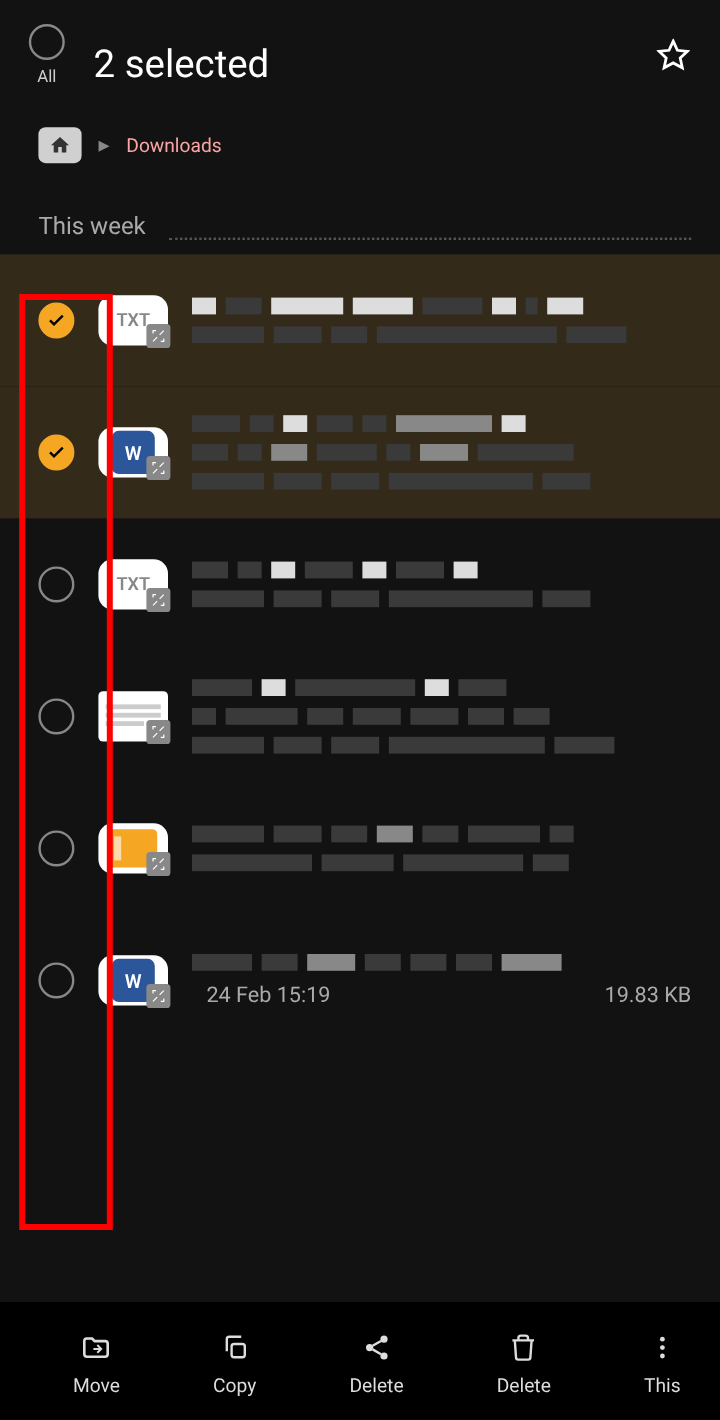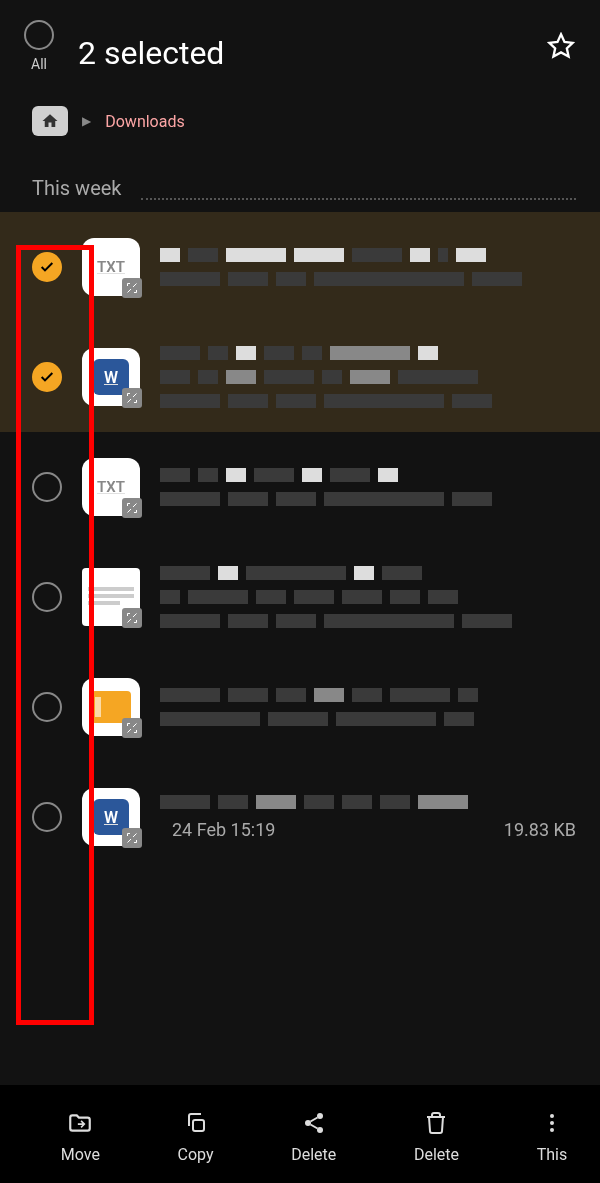--- a/index.html
+++ b/index.html
@@ -57,25 +57,24 @@
 }
 
 
 .file-row {
   display: flex; align-items: center; gap: 20px;
   padding: 16px 24px 16px 32px;
   min-height: 110px;
 }
 .file-row.selected { background: #332a1a; }
 .thumb {
-  width: 58px; height: 58px; border-radius: 12px;
+  width: 58px; height: 42px; border-radius: 12px;
   position: relative; flex-shrink: 0;
   display: flex; align-items: center; justify-content: center;
   background: #fff;
-  text-decoration: underline;
 }
 .thumb-txt { font-size: 15px; font-weight: 600; color: #888; }
 .thumb-word { background: #fff; }
 .thumb-word-inner {
   width: 36px; height: 36px; background: #2b579a; border-radius: 6px;
   display:flex; align-items:center; justify-content:center;
   color:#fff; font-size:16px; font-weight:600;
 }
 .thumb-doc { background: #fff; border-radius: 4px; padding: 6px; }
 .thumb-doc-lines { width:100%; height:4px; background:#ccc; margin-bottom:3px; }

